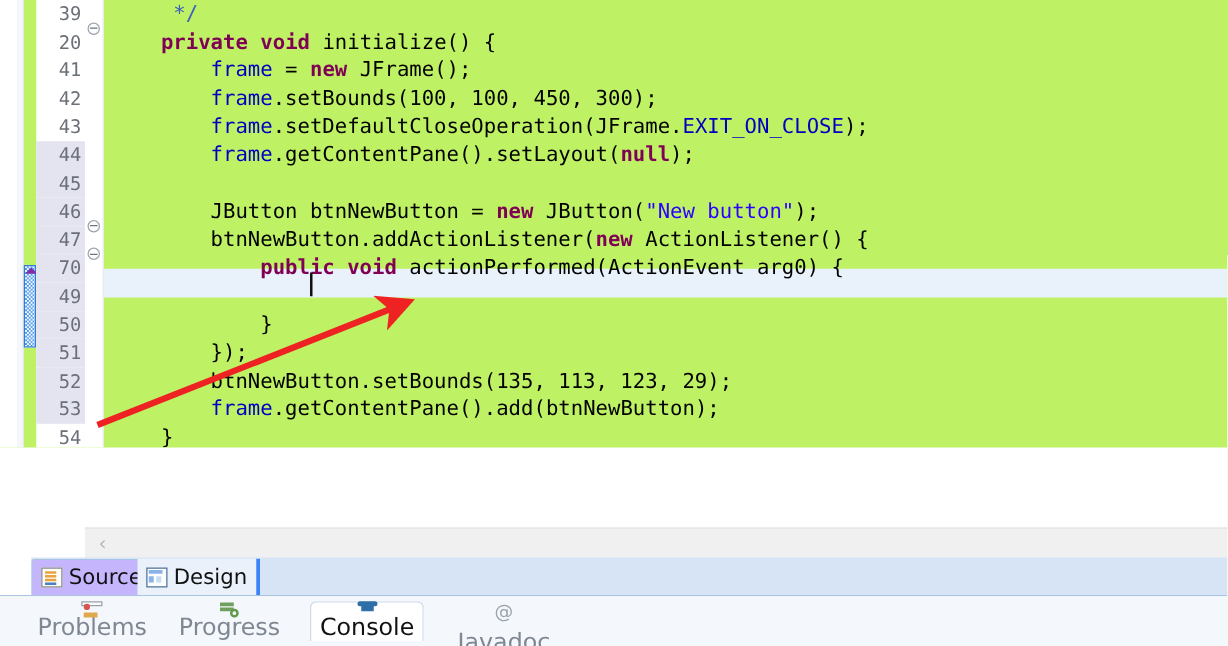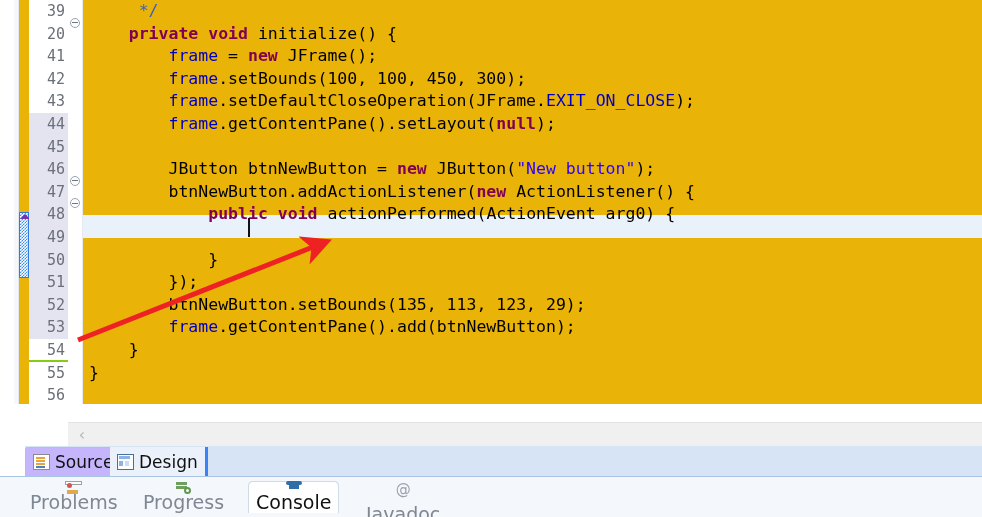--- a/index.html
+++ b/index.html
@@ -15,22 +15,22 @@
     height: 517px;
     overflow: hidden;
     background: #ffffff;
   }
 
   
   .editor-wrap {
     position: absolute;
     left: 0; top: 0;
     width: 982px;
-    height: 404px;
-    background: #eab308;
+    height: 358px;
+    background: #bef264;
     overflow: hidden;
   }
 
   
   .ann-ruler {
     position: absolute;
     left: 0; top: 0;
     width: 14px;
     height: 422px;
     background: #ffffff;
@@ -404,21 +404,21 @@
     <div class="gutter" id="gutter">
         <div class="ln">39</div>
         <div class="ln">20</div>
         <div class="ln">41</div>
         <div class="ln">42</div>
         <div class="ln">43</div>
         <div class="ln shade">44</div>
         <div class="ln shade">45</div>
         <div class="ln shade">46</div>
         <div class="ln shade">47</div>
-        <div class="ln shade">48</div>
+        <div class="ln shade">70</div>
         <div class="ln shade">49</div>
         <div class="ln shade">50</div>
         <div class="ln shade">51</div>
         <div class="ln shade">52</div>
         <div class="ln shade">53</div>
         <div class="ln ul">54</div>
         <div class="ln">55</div>
         <div class="ln">56</div>
       </div>
     <div class="folds" id="folds">

